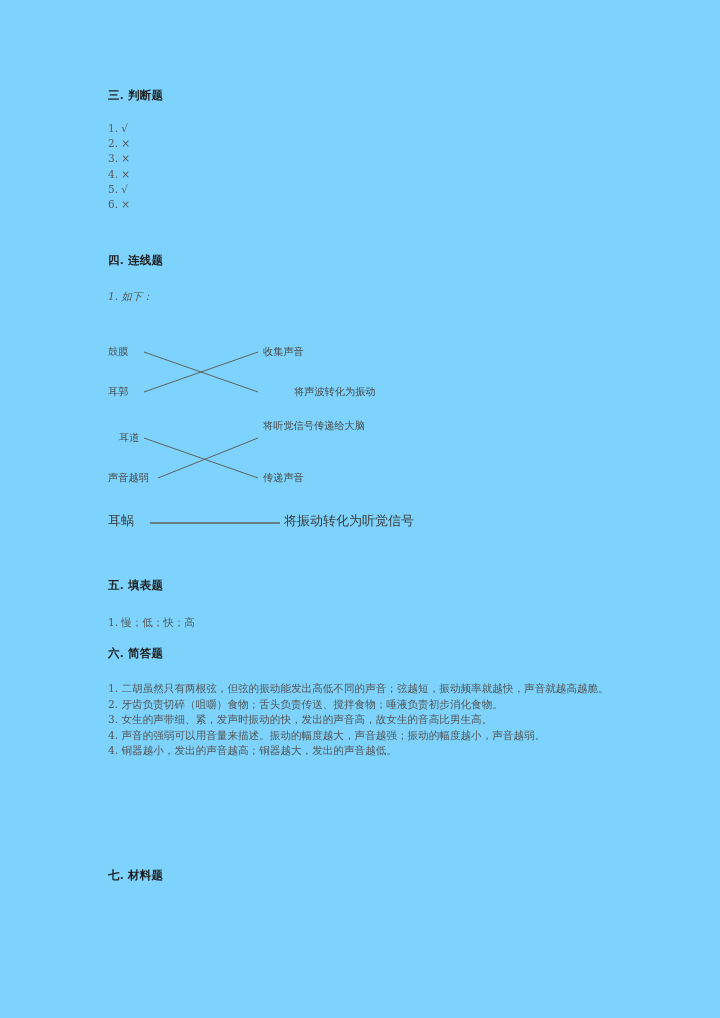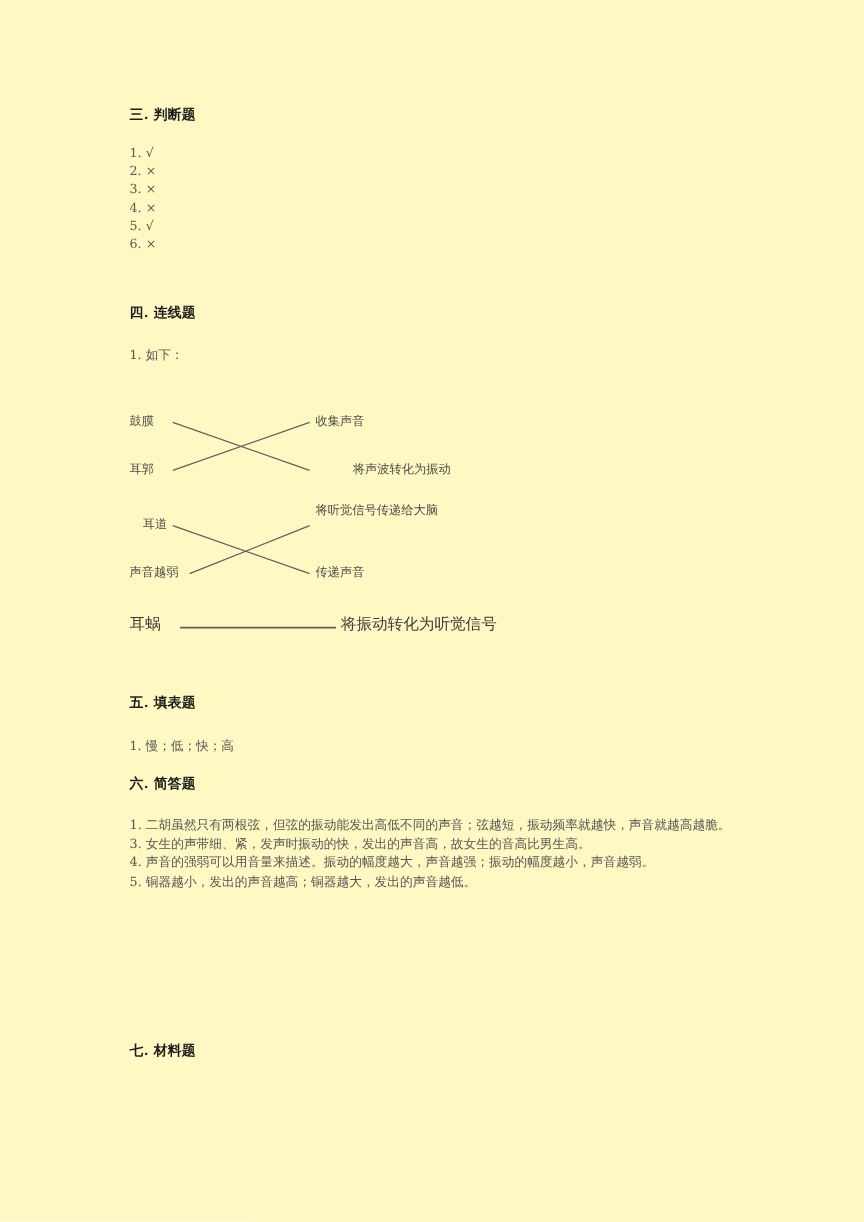--- a/index.html
+++ b/index.html
@@ -14,21 +14,21 @@
     position: relative;
     font-family: "DejaVu Sans", "Liberation Sans", sans-serif;
     color: #3a3a3a;
     overflow: hidden;
   }
   .page {
     position: absolute;
     left: 0; top: 0;
     width: 720px;
     height: 1018px;
-    background: #fef9c3;
+    background: #7dd3fc;
   }
   .content {
     position: absolute;
     left: 108px;
     top: 0;
     width: 504px;
   }
 
   
   .section-heading {
@@ -111,21 +111,21 @@
         <li class="tf-item">3. ×</li>
         <li class="tf-item">4. ×</li>
         <li class="tf-item">5. √</li>
         <li class="tf-item">6. ×</li>
       </ul>
     </div>
 
     <div style="position:absolute; left:0px; top:253px;">
       <div class="section-heading">四. 连线题</div>
 
-      <div class="body-line" style="margin-top:21px;">1. 如下：</div>
+      <div class="body-line" style="margin-top:21px;font-style:italic;">1. 如下：</div>
     </div>
 
     <div class="match-wrap" style="position:absolute; left:0px; top:338px;">
 
       <svg class="match-svg" viewBox="0 0 420 215">
 
         <line x1="36" y1="14" x2="150" y2="54" stroke="#5f5f5f" stroke-width="1"></line>
 
         <line x1="36" y1="54" x2="150" y2="14" stroke="#5f5f5f" stroke-width="1"></line>
 
@@ -153,23 +153,24 @@
       <div class="section-heading">五. 填表题</div>
 
       <div class="body-line" style="margin-top:22px;">1. 慢；低；快；高</div>
     </div>
 
     <div style="position:absolute; left:0px; top:646px; width:504px;">
       <div class="section-heading">六. 简答题</div>
 
       <div class="qa-block" style="margin-top:20px;">
         <p class="qa-item">1. 二胡虽然只有两根弦，但弦的振动能发出高低不同的声音；弦越短，振动频率就越快，声音就越高越脆。</p>
+        <p class="qa-item">2. 牙齿负责切碎（咀嚼）食物；舌头负责传送、搅拌食物；唾液负责初步消化食物。</p>
         <p class="qa-item">3. 女生的声带细、紧，发声时振动的快，发出的声音高，故女生的音高比男生高。</p>
         <p class="qa-item">4. 声音的强弱可以用音量来描述。振动的幅度越大，声音越强；振动的幅度越小，声音越弱。</p>
-        <p class="qa-item">5. 铜器越小，发出的声音越高；铜器越大，发出的声音越低。</p>
+        <p class="qa-item">4. 铜器越小，发出的声音越高；铜器越大，发出的声音越低。</p>
       </div>
     </div>
 
     <div style="position:absolute; left:0px; top:868px;text-align:center;">
       <div class="section-heading">七. 材料题</div>
     </div>
 
   </div>
 </div>
 

